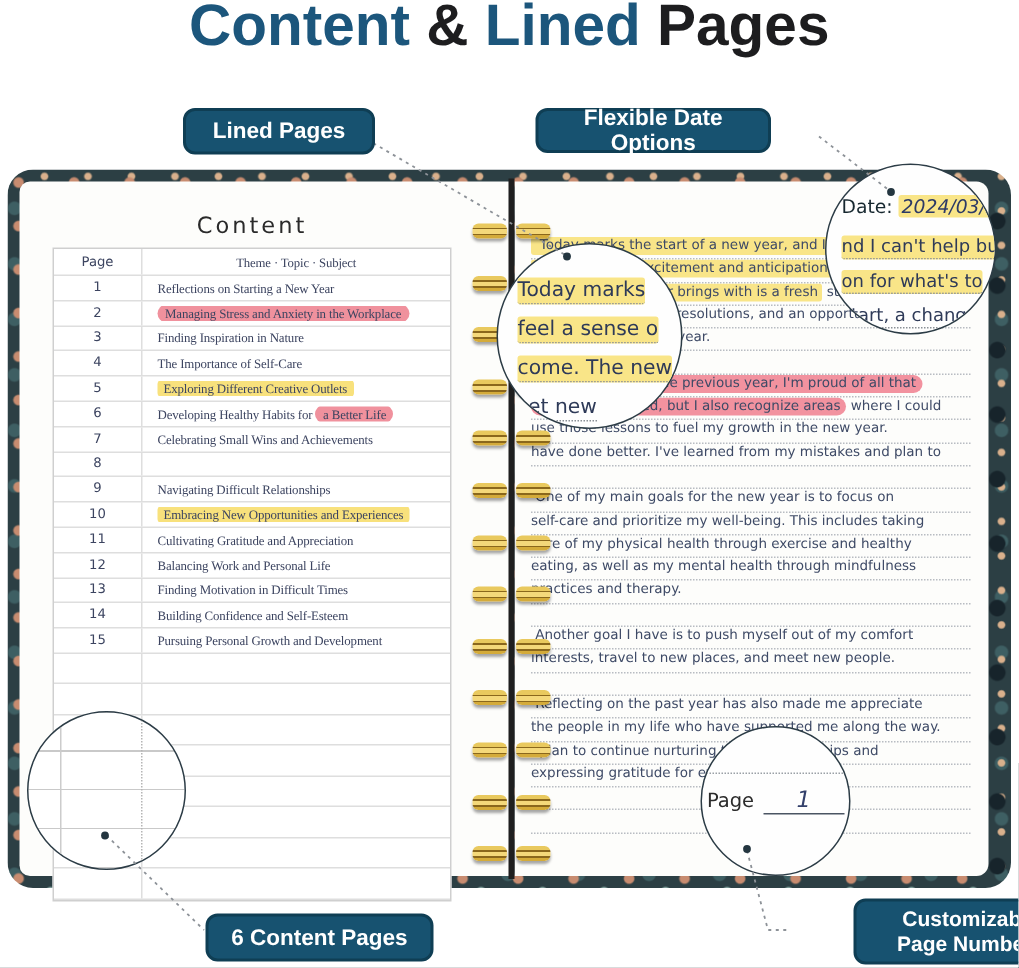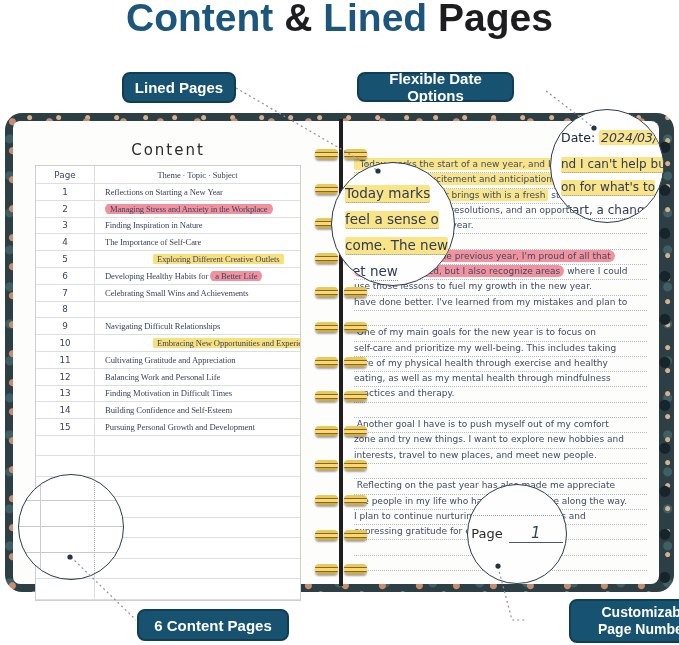--- a/index.html
+++ b/index.html
@@ -6,21 +6,21 @@
   .stage{position:relative;width:679px;height:645px;overflow:hidden;background:#fff;
          font-family:"Liberation Sans",sans-serif;}
   
   .title{position:absolute;top:-4px;left:0;width:679px;text-align:center;
          font-size:39px;font-weight:bold;letter-spacing:0;white-space:pre;z-index:10;}
   .title .blue{color:#1c567c;} .title .black{color:#1d1d1f;}
   
   .badge{position:absolute;background:#175270;border:2px solid #0f3e54;border-radius:8px;
          color:#fff;font-weight:bold;display:flex;align-items:center;justify-content:center;
          text-align:center;z-index:10;box-sizing:border-box;}
-  .badge.lined{left:122px;top:72px;width:114px;height:31px;font-size:15px;text-align:center;}
+  .badge.lined{left:122px;top:72px;width:128px;height:31px;font-size:15px;text-align:center;}
   .badge.flex{left:357px;top:72px;width:157px;height:30px;font-size:15px;}
   .badge.six{left:137px;top:609px;width:152px;height:32px;font-size:15px;}
   .badge.custom{left:527px;top:599px;width:156px;height:44px;font-size:14px;line-height:1.2;margin-left:42px;}
   
   .book{position:absolute;left:5px;top:113px;width:669px;height:479px;border-radius:17px;
         background-color:#2c3f44;z-index:1;
         background-image:
           radial-gradient(circle at 20% 30%, #c88c70 0 3px, transparent 4px),
           radial-gradient(circle at 70% 60%, #88a9a4 0 3px, transparent 4px),
           radial-gradient(circle at 45% 80%, #17242b 0 5px, transparent 6px),
@@ -42,21 +42,21 @@
            box-sizing:border-box;background:#fff;}
   .t-row{display:flex;border-bottom:1px solid #dedede;height:15.8px;align-items:center;}
   .t-row.head{height:17px;color:#5c5c5c;font-size:8.5px;}
   .t-row.empty{height:19.5px;}
   .t-page{width:58px;border-right:1px solid #dedede;text-align:center;align-self:stretch;
           display:flex;align-items:center;justify-content:center;
           font-family:"DejaVu Sans",sans-serif;font-size:8.8px;color:#3c4460;}
   .t-title{flex:1;padding-left:10px;font-family:Liberation Serif, serif;font-size:8.6px;
            letter-spacing:-0.1px;color:#3c4460;white-space:pre;overflow:hidden;}
   .hl-pink{background:#f0919d;border-radius:8px;padding:1px 5px;}
-  .hl-yellow{background:#f8e17c;border-radius:3px;padding:1px 4px;margin-left:48px;}
+  .hl-yellow{background:#f8e17c;border-radius:3px;padding:1px 4px;}
   
   .j-block{position:absolute;left:11px;top:37px;width:293px;}
   .j-line{height:14.3px;border-bottom:1px dotted #b8bcc2;font-family:"DejaVu Sans",sans-serif;
           font-size:9px;color:#3e4a66;white-space:pre;overflow:hidden;line-height:13px;}
   .jl-y{background:#f9e588;border-radius:2px;padding:1px 3px;}
   .jl-p{background:#f2929f;border-radius:6px;padding:1px 4px;}
   
   .mag{position:absolute;border-radius:50%;background:#fefefe;border:1.5px solid #2c3c46;
        overflow:hidden;z-index:5;box-sizing:border-box;}
   .mag.a{left:331px;top:162px;width:124px;height:124px;padding:22px 0 0 13px;}
@@ -206,21 +206,20 @@
           <div class="j-line">use those lessons to fuel my growth in the new year.</div>
           <div class="j-line">have done better. I've learned from my mistakes and plan to</div>
           <div class="j-line"></div>
           <div class="j-line"> One of my main goals for the new year is to focus on</div>
           <div class="j-line">self-care and prioritize my well-being. This includes taking</div>
           <div class="j-line">care of my physical health through exercise and healthy</div>
           <div class="j-line">eating, as well as my mental health through mindfulness</div>
           <div class="j-line">practices and therapy.</div>
           <div class="j-line"></div>
           <div class="j-line"> Another goal I have is to push myself out of my comfort</div>
-          <div class="j-line">zone and try new things. I want to explore new hobbies and</div>
           <div class="j-line">interests, travel to new places, and meet new people.</div>
           <div class="j-line"></div>
           <div class="j-line"> Reflecting on the past year has also made me appreciate</div>
           <div class="j-line">the people in my life who have supported me along the way.</div>
           <div class="j-line">I plan to continue nurturing those relationships and</div>
           <div class="j-line">expressing gratitude for everyone in my life.</div>
           <div class="j-line"></div>
           <div class="j-line"></div>
         </div>
     </div>

